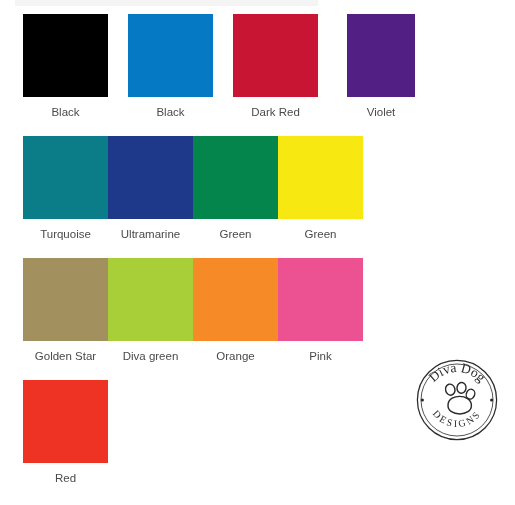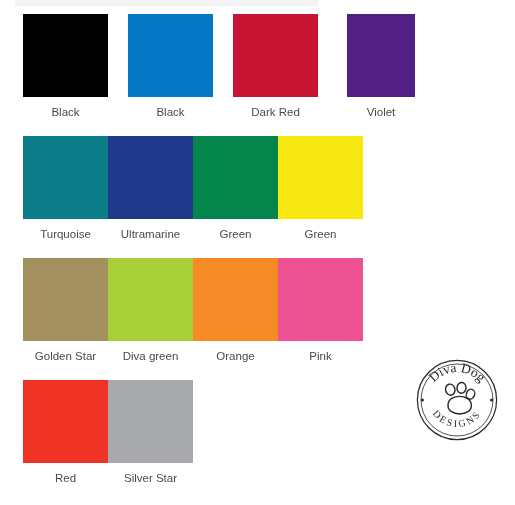--- a/index.html
+++ b/index.html
@@ -139,24 +139,20 @@
       <div class="swatch-cell">
         <div class="swatch-chip" style="background: rgb(236, 82, 146);"></div>
         <div class="swatch-label">Pink</div>
       </div>
     </div>
     <div class="swatch-row" id="row-3">
       <div class="swatch-cell">
         <div class="swatch-chip" style="background: rgb(238, 50, 36);"></div>
         <div class="swatch-label">Red</div>
       </div>
-      <div class="swatch-cell">
-        <div class="swatch-chip" style="background: rgb(167, 169, 172);"></div>
-        <div class="swatch-label">Silver Star</div>
-      </div>
     </div>
   </div>
 
 <svg id="logo-stamp" viewBox="0 0 100 100" xmlns="http://www.w3.org/2000/svg">
   <circle cx="50" cy="50" r="44" fill="none" stroke="#2b2b2b" stroke-width="1.4"></circle>
   <circle cx="50" cy="50" r="40" fill="none" stroke="#2b2b2b" stroke-width="0.9"></circle>
   <circle cx="11.5" cy="50" r="1.8" fill="#2b2b2b"></circle>
   <circle cx="88.5" cy="50" r="1.8" fill="#2b2b2b"></circle>
   <defs>
     <path id="arc-top" d="M 16,53 A 34,34 0 0 1 84,53" fill="none"></path>

